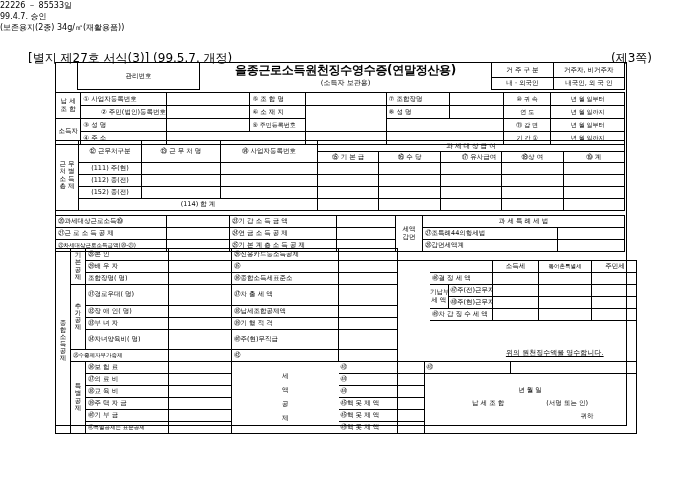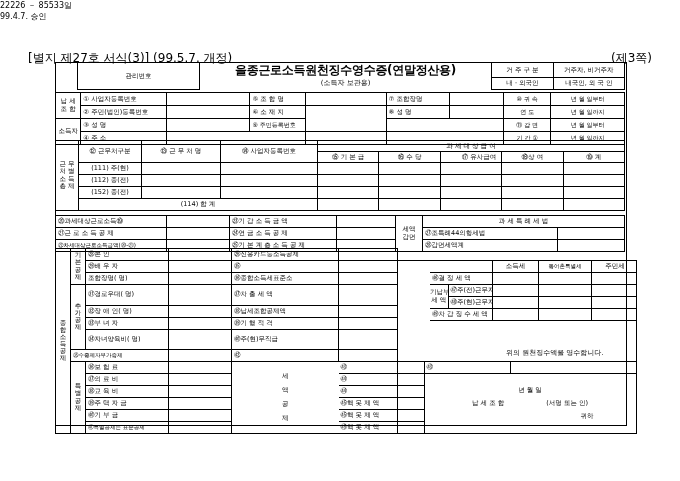--- a/index.html
+++ b/index.html
@@ -65,21 +65,21 @@
         <td style="width:48px;height:12px;" class="l">⑤ 조 합 명</td>
         <td style="width:72px;height:12px;"></td>
         <td style="width:55px;height:12px;" class="l">⑦ 조합장명</td>
         <td style="width:48px;height:12px;"></td>
         <td style="width:42px;height:12px;" class="sm">
           <span>⑩ 귀 속</span>
         </td>
         <td style="width:66px;height:12px;" class="sm">년   월   일부터</td>
       </tr>
       <tr>
-        <td class="l" style="height:12px;">② 주민(법인)등록번호</td>
+        <td class="l" style="height:12px;text-align:right;">② 주민(법인)등록번호</td>
         <td></td>
         <td class="l">⑥ 소 재 지</td>
         <td rowspan="2"></td>
         <td class="l">⑧ 성  명</td>
         <td></td>
         <td class="sm">연  도</td>
         <td class="sm">년   월   일까지</td>
       </tr>
       <tr>
         <td rowspan="2" style="width:22px;height:24px;" class="vert">소득자</td>
@@ -258,21 +258,21 @@
               <td colspan="2" style="height:11px;border:1px solid #000;border-left:none;" class="l">㊾차 감 징 수 세 액</td>
               <td style="border:1px solid #000;"></td>
               <td style="border:1px solid #000;"></td>
               <td style="border:1px solid #000;"></td>
               <td style="border:1px solid #000;"></td>
             </tr>
             <tr>
               <td colspan="6" style="height:26px;border:none;"></td>
             </tr>
             <tr>
-              <td colspan="6" style="height:14px;border:none;font-size:7px;">위의 원천징수액을 영수합니다.</td>
+              <td colspan="6" style="height:14px;border:none;font-size:7px;text-decoration:underline;">위의 원천징수액을 영수합니다.</td>
             </tr>
           </tbody>
               </table>
         </td>
       </tr>
       <tr>
         <td class="l" style="height:11px;">조합장명(  명)</td>
         <td></td>
         <td class="l">㊱종합소득세표준소</td>
         <td></td>
@@ -363,14 +363,15 @@
         <td class="l" style="border-left:none;">㊺핵 못 제 액</td>
         <td></td>
       </tr>
     </tbody>
       </table>
 
   </div>
 
   <div id="foot-left1">22226 － 85533일</div>
   <div id="foot-left2">99.4.7. 승인</div>
+  <div id="foot-right2">(보존용지(2종) 34g/㎡(재활용품))</div>
 
 </div>
 
 </body></html>

